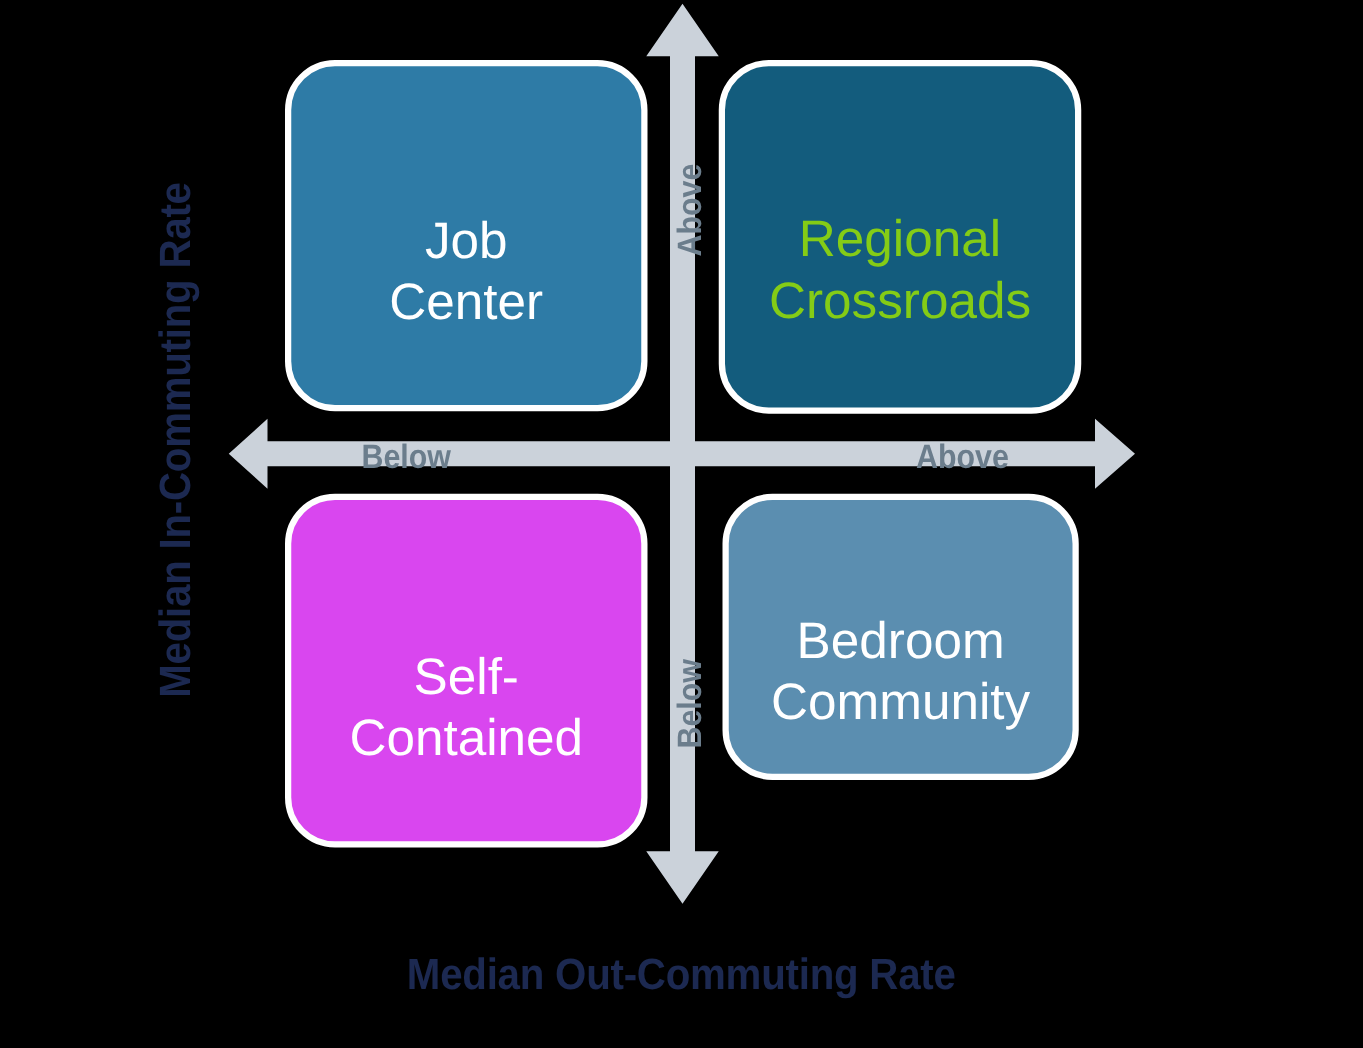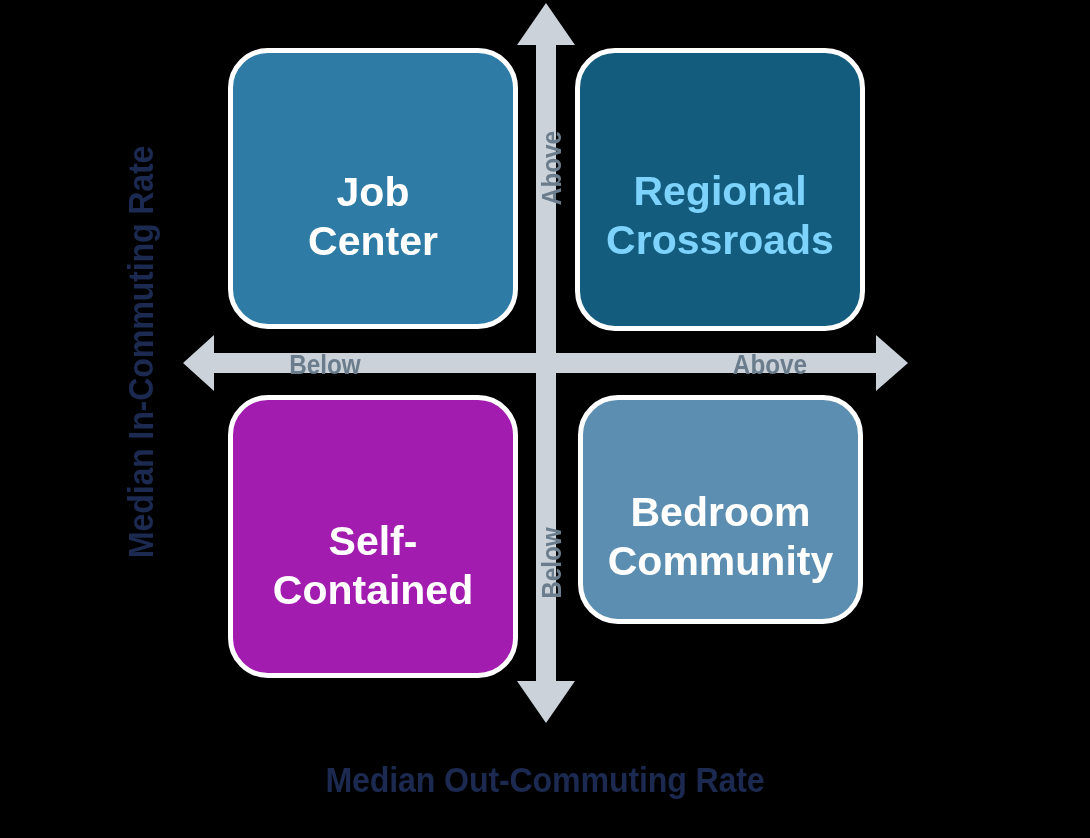--- a/index.html
+++ b/index.html
@@ -82,21 +82,21 @@
     border-radius:40px;
     border:5px solid #FFFFFF;
     box-sizing:border-box;
     display:flex;
     align-items:center;
     justify-content:center;
   }
   .quad-label{
     color:#FFFFFF;
     font-family:"Liberation Sans", sans-serif;
-    font-weight:bold;
+    font-weight:normal;
     font-size:41px;
     line-height:1.18;
     text-align:center;
     white-space:pre-line;
     padding:0 10px;
     -webkit-font-smoothing:antialiased;
   }
 
   #quad-job-center        {left:228px;top:48px; width:290px;height:281px;}
   #quad-regional-crossroads{left:575px;top:48px; width:290px;height:283px;}
@@ -128,25 +128,25 @@
   <div class="dir-label" id="dir-up" style="color: rgb(107, 125, 140);">Above</div>
 
   <div class="dir-label" id="dir-down" style="color: rgb(107, 125, 140);">Below</div>
 
   <div class="quad" id="quad-job-center" style="background-color: rgb(46, 123, 166); border-color: rgb(255, 255, 255);">
     <div class="quad-label" style="color: rgb(255, 255, 255);">Job
 Center</div>
   </div>
 
   <div class="quad" id="quad-regional-crossroads" style="background-color: rgb(19, 92, 125); border-color: rgb(255, 255, 255);">
-    <div class="quad-label" style="color: #7dd3fc;">Regional
+    <div class="quad-label" style="color: #84cc16;">Regional
 Crossroads</div>
   </div>
 
-  <div class="quad" id="quad-self-contained" style="background-color: #a21caf; border-color: rgb(255, 255, 255);">
+  <div class="quad" id="quad-self-contained" style="background-color: #d946ef; border-color: rgb(255, 255, 255);">
     <div class="quad-label" style="color: rgb(255, 255, 255);">Self-
 Contained</div>
   </div>
 
   <div class="quad" id="quad-bedroom-community" style="background-color: rgb(91, 142, 176); border-color: rgb(255, 255, 255);">
     <div class="quad-label" style="color: rgb(255, 255, 255);">Bedroom
 Community</div>
   </div>
 
   <div class="axis-title" id="y-axis-title" style="color: rgb(28, 41, 81);">Median In-Commuting Rate</div>

